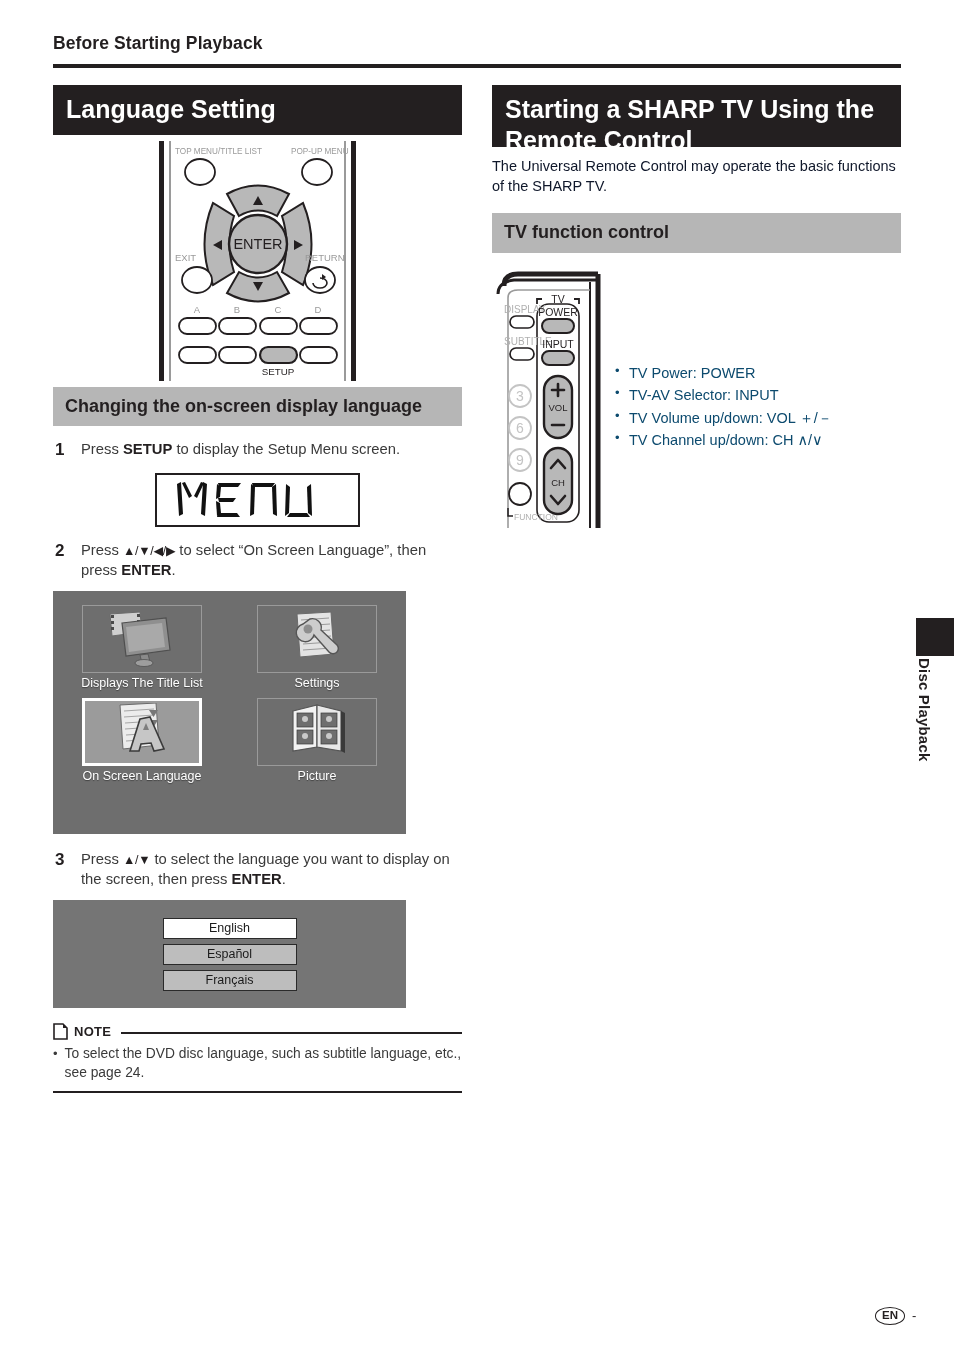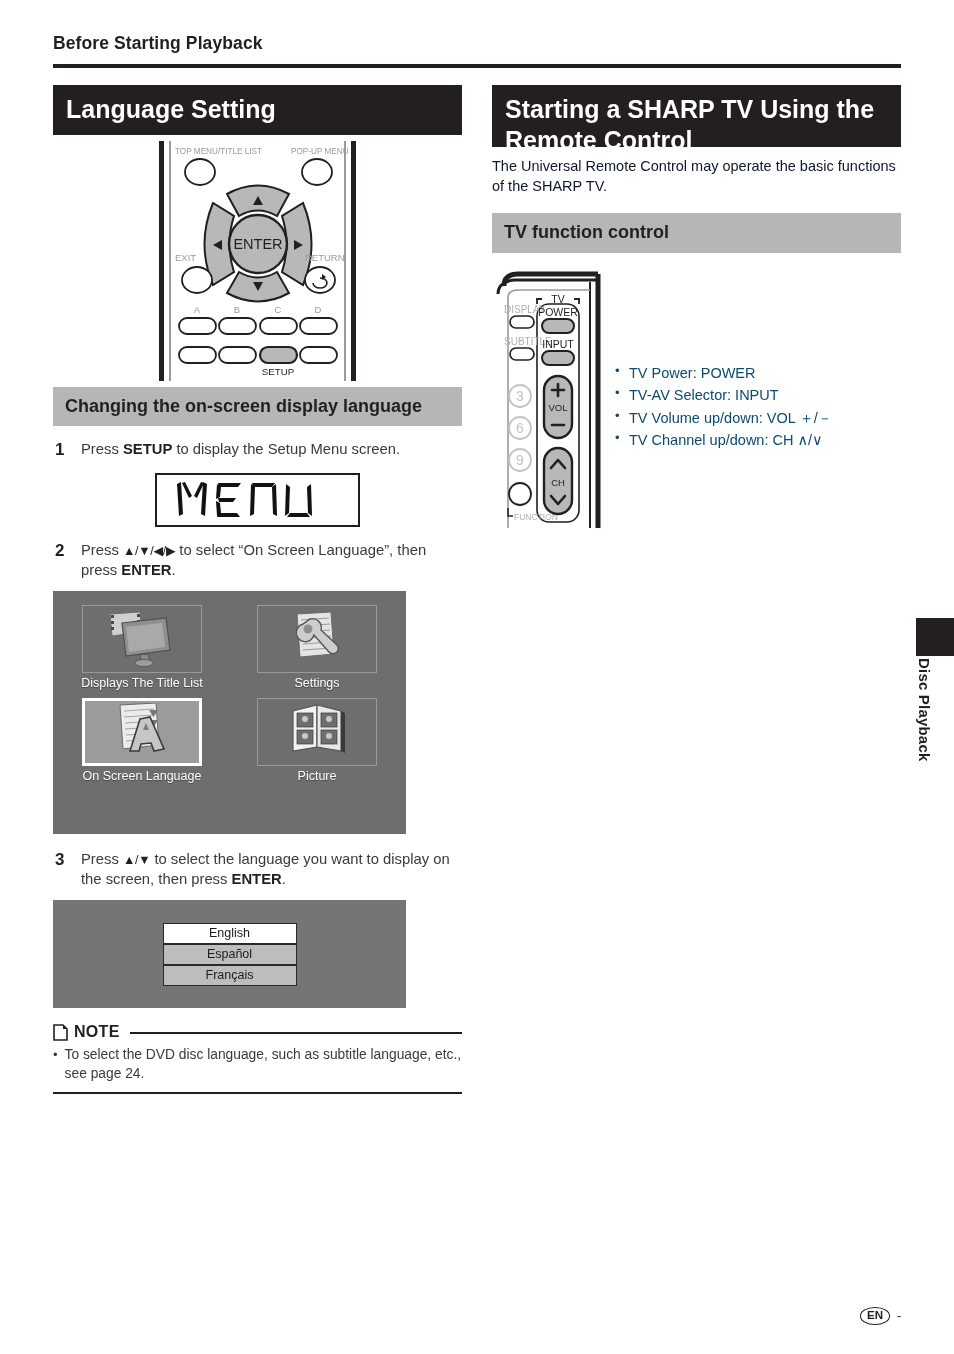--- a/index.html
+++ b/index.html
@@ -81,35 +81,35 @@
   .menu-cell .cap {
     color: #ffffff; font-size: 12.5px; margin-top: 3px;
     text-shadow: 0 1px 1px rgba(0,0,0,.4);
   }
 
   
   .lang-screen {
     margin-top: 11px; width: 353px; height: 108px;
     background: #757575;
     display: flex; flex-direction: column;
-    align-items: center; justify-content: center; 
+    align-items: center; justify-content: center; gap: 5px;
   }
   .lang-item {
     width: 134px; height: 21px; border: 1px solid #2a2a2a;
     background: #bdbdbd; color: #1b1b1b;
     font-size: 12.5px; text-align: center; line-height: 19px;
   }
   .lang-item.on { background: #ffffff; }
 
   
   .note { margin-top: 15px; position: relative; }
   .note-head {
     display: flex; align-items: center; gap: 6px;
   }
-  .note-head .ttl { font-size: 16px; font-weight: bold; color: #231f20; letter-spacing:.3px;}
+  .note-head .ttl { font-size: 13px; font-weight: bold; color: #231f20; letter-spacing:.3px;}
   .note-head .line { flex: 1; height: 2px; background: #231f20; margin-left: 4px; margin-top:2px;}
   .note-body {
     display: flex; gap: 7px; margin-top: 5px;
     font-size: 13.8px; line-height: 1.34; color: #3a3a3a;
   }
   .note-body .dot { font-size: 13px; line-height: 1.45; }
   .note-rule { margin-top: 9px; width: 409px; height: 2px; background: #231f20; }
 
   
   .bullets {
@@ -136,21 +136,21 @@
 
   
   .footer {
     position: absolute; left: 860px; top: 1307px;
     display: flex; align-items: center; gap: 7px;
     font-size: 13px; color: #231f20;
   }
   .en-oval {
     display: inline-block; border: 1.6px solid #231f20;
     border-radius: 50%; padding: 1px 6px 2px 6px;
-    font-size: 11.5px; font-weight: bold; line-height: 1.1;
+    font-size: 11.5px; font-weight: bold; line-height: 1.1; margin-left: 15px;
   }
 
   svg { display: block; }
 </style>
 </head>
 <body>
 
 <div class="page">
 
   <div class="running-head">Before Starting Playback</div>

